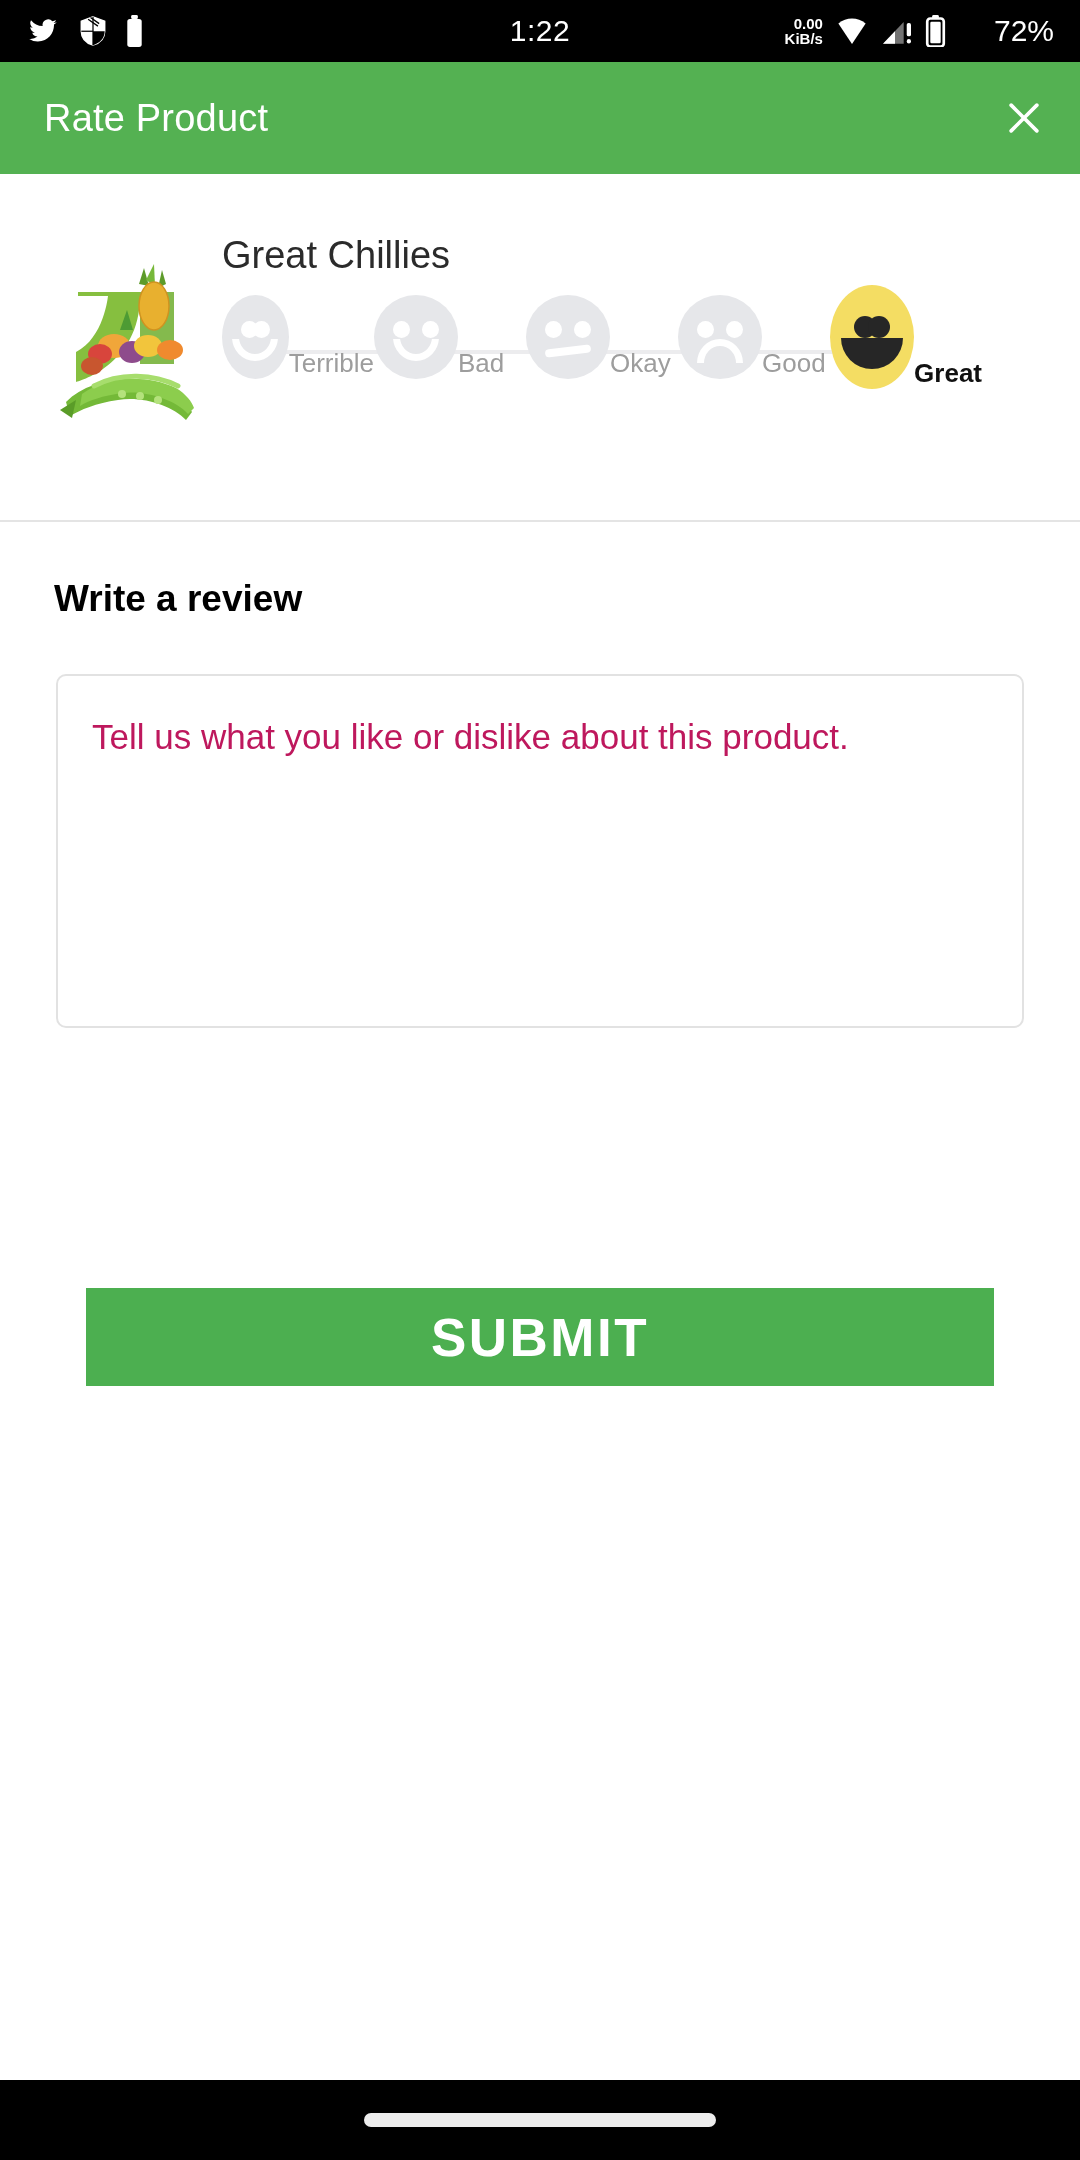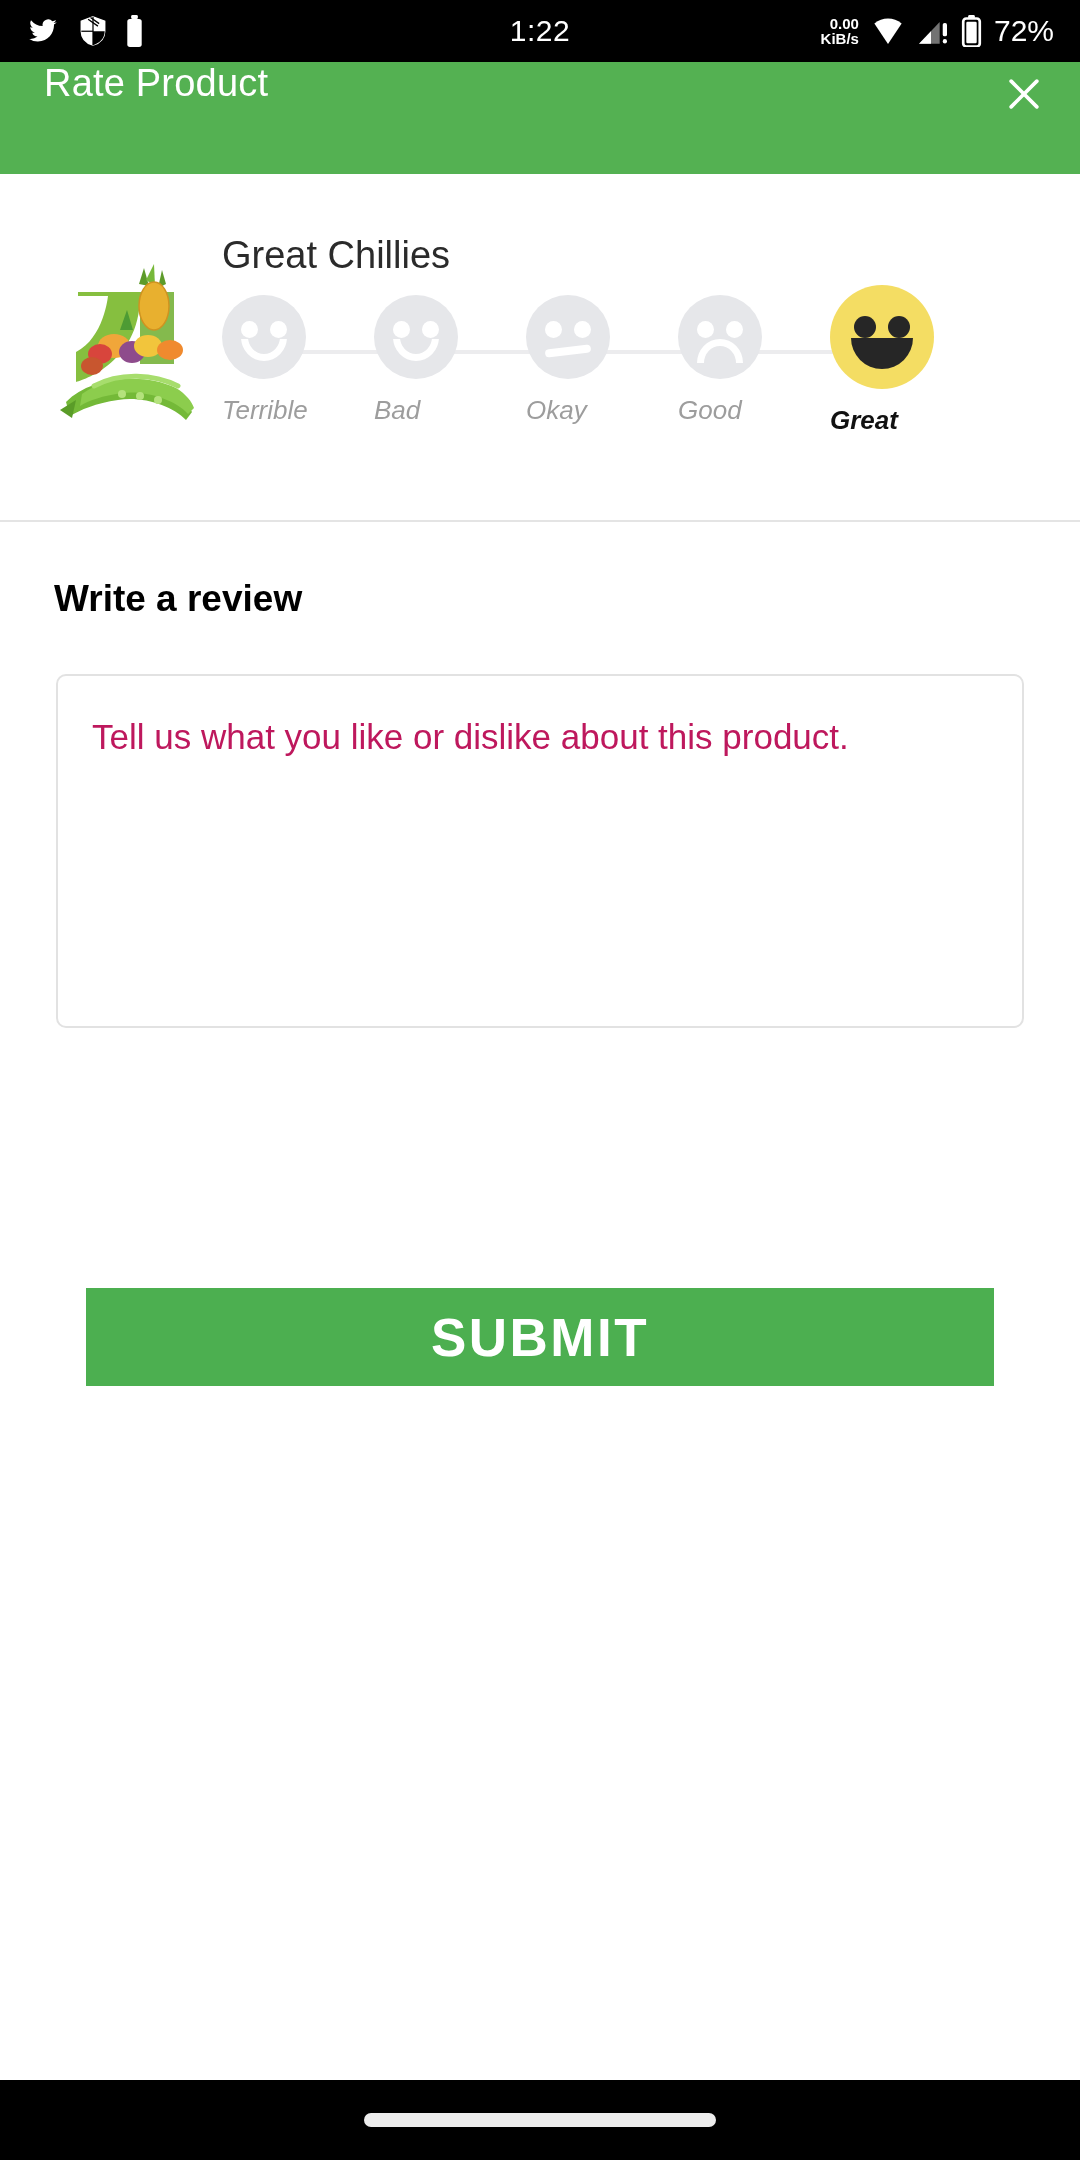--- a/index.html
+++ b/index.html
@@ -16,27 +16,27 @@
     position:absolute; top:0; left:0; width:1080px; height:62px;
     background:#000000; color:#ffffff;
     display:flex; align-items:center; padding:13px 26px;
   }
   .sb-left{ display:flex; align-items:center; gap:18px; }
   .sb-center{ position:absolute; left:0; right:0; text-align:center;
               font-size:30px; font-weight:400; letter-spacing:.5px; pointer-events:none;}
   .sb-right{ margin-left:auto; display:flex; align-items:center; gap:12px; z-index:2;}
   .netspeed{ display:flex; flex-direction:column; align-items:flex-end;
              line-height:1.0; font-size:15px; font-weight:700; }
-  .batt-pct{ font-size:30px; font-weight:400; letter-spacing:0px; }
+  .batt-pct{ font-size:30px; font-weight:400; letter-spacing:0px;margin-left:36px; }
   .sb-ic{ display:block; }
 
   
   .appbar{
     position:absolute; top:62px; left:0; width:1080px; height:112px;
-    background:#54b152; display:flex; 
+    background:#54b152; display:flex; align-items:center;
     padding:0 24px 0 44px;
   }
   .appbar-title{ color:#ffffff; font-size:38px; font-weight:400; letter-spacing:.2px; }
   .close-btn{ margin-left:auto; width:64px; height:64px;
               display:flex; align-items:center; justify-content:center; cursor:pointer; }
 
   
   .rate-card{
     position:absolute; top:174px; left:0; width:1080px; height:348px;
     background:#ffffff; border-bottom:2px solid #e4e4e4;
@@ -45,22 +45,22 @@
   .prod-thumb{ width:180px; height:190px; margin-left:36px; flex:0 0 auto;
                position:relative; overflow:hidden; }
   .prod-right{ flex:1 1 auto; padding-left:6px; }
   .prod-name{ font-size:38px; color:#2b2b2b; font-weight:400; margin-bottom:18px; }
 
   .faces-row{ position:relative; display:flex; align-items:flex-start;
               width:760px; }
   .face-track{ position:absolute; top:55px; left:52px; right:84px;
                height:4px; background:#ececee; z-index:0; }
   .face-item{ position:relative; z-index:1; width:152px;
-              display:flex; flex-direction:column; align-items:flex-start;
-              cursor:pointer;font-style:italic; }
+              display:flex; flex-direction:row; align-items:flex-end;
+              cursor:pointer; }
   .face-circle{ width:84px; height:84px; border-radius:50%;
                 background:#e6e7ea; position:relative; }
   .face-circle.sel{ width:104px; height:104px; background:#f4dd63;
                     margin-top:-10px; }
   .face-label{ margin-top:16px; font-size:26px; color:#9d9d9d; }
   .face-label.sel{ color:#111111; font-weight:700; }
 
   
   .eye{ position:absolute; width:17px; height:17px; border-radius:50%;
         background:#ffffff; top:26px; }

